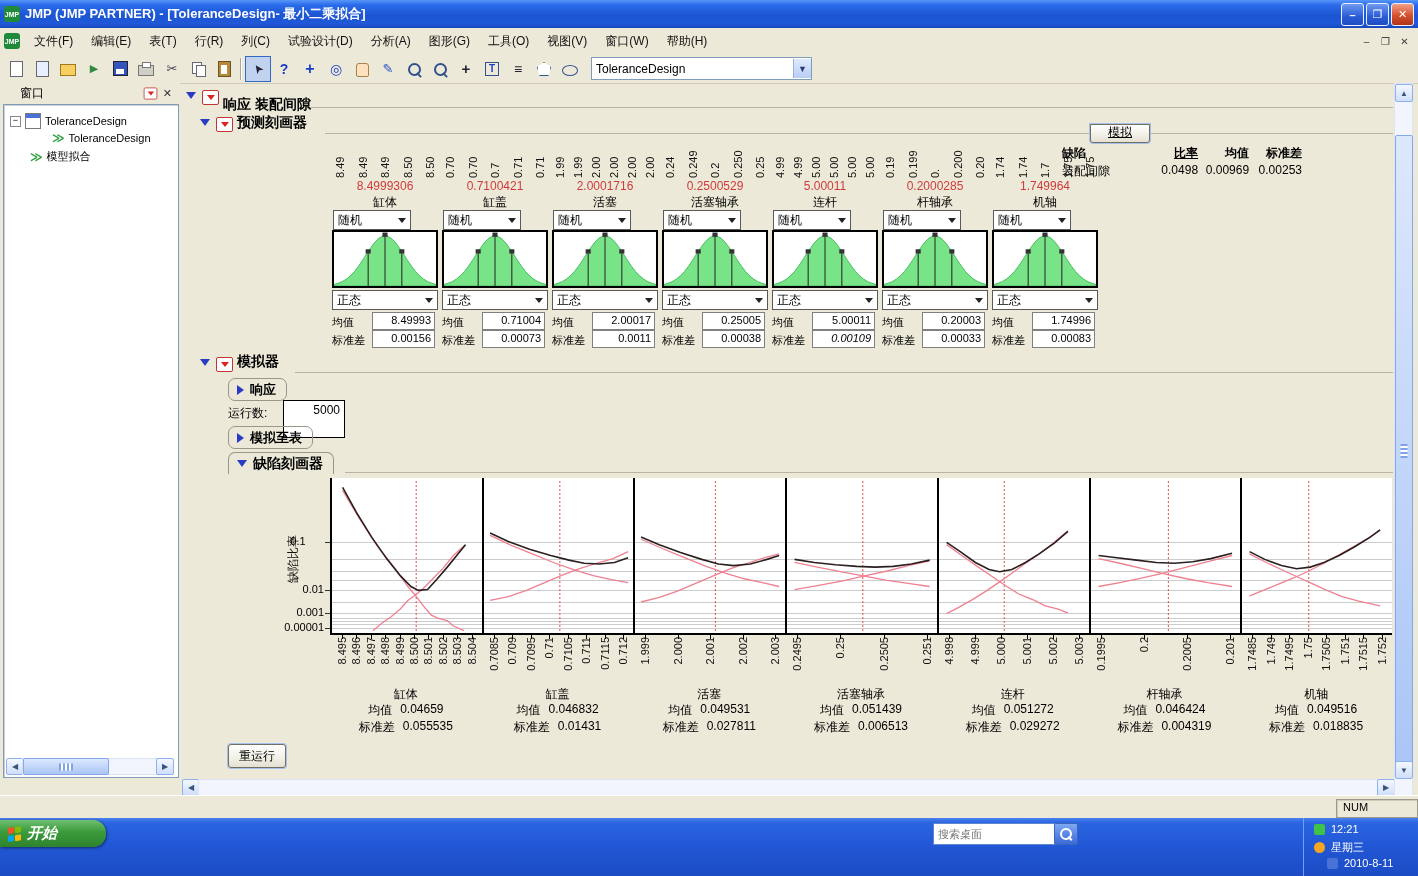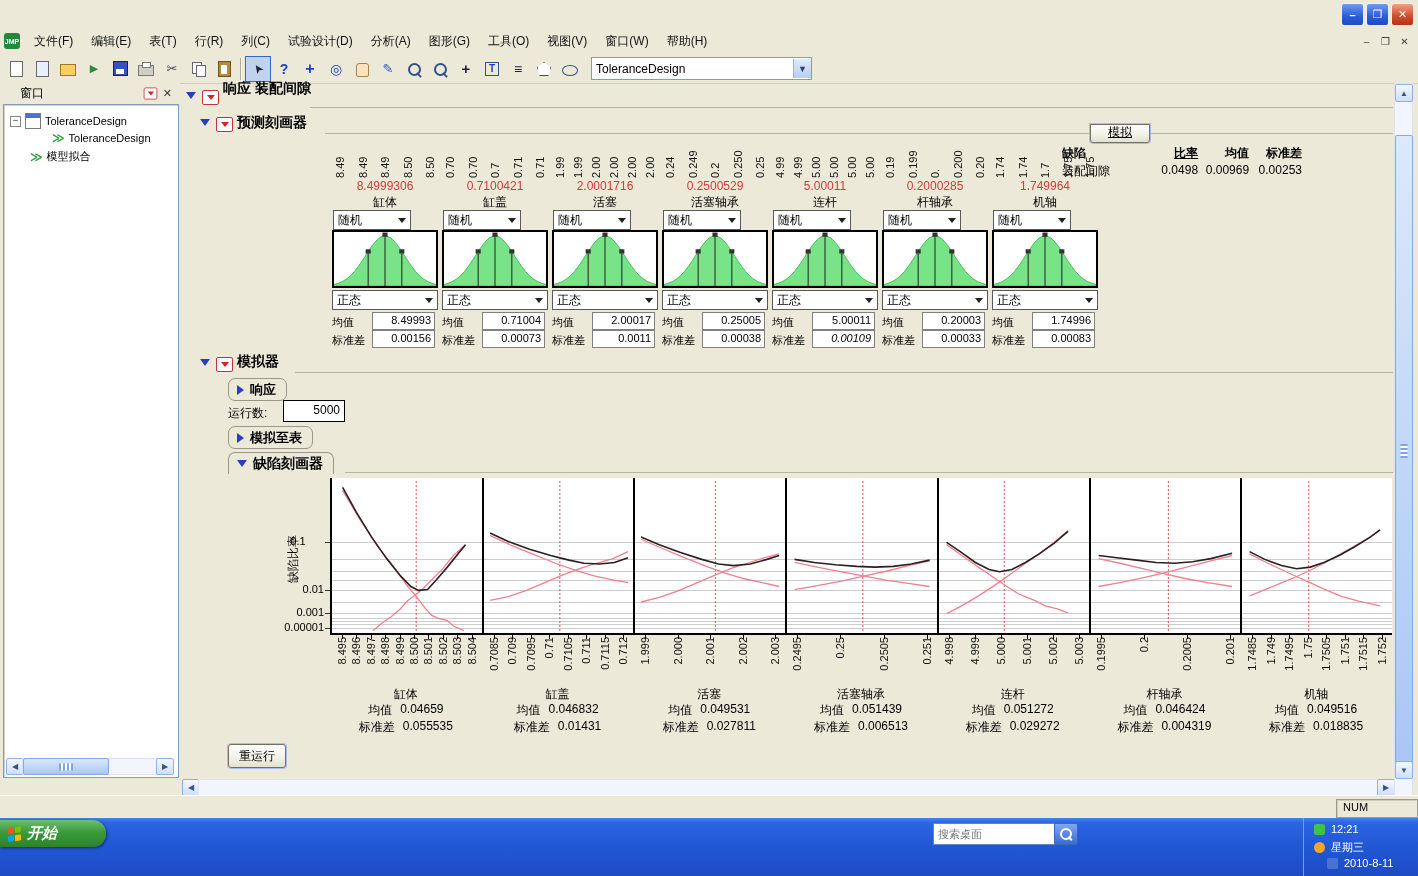--- a/index.html
+++ b/index.html
@@ -106,20 +106,24 @@
     display:flex;align-items:center;pointer-events:none;font-weight:bold;}
   #watermark .wmtxt{font-size:44px;letter-spacing:1px;}
   .paw{position:relative;width:34px;height:34px;margin:0 2px 10px 2px;}
   .paw b{position:absolute;background:#fff;border-radius:50%;}
 </style>
 </head>
 <body>
 
 <div id="page">
 
+  <div id="titlebar" class="abs">
+    <div class="app-ico">JMP</div>
+    <span>JMP (JMP PARTNER)  - [ToleranceDesign- 最小二乘拟合]</span>
+  </div>
   <div id="cap-btns">
     <div class="cap-btn">–</div>
     <div class="cap-btn">❐</div>
     <div class="cap-btn cap-close">✕</div>
   </div>
 
   <div id="menubar" class="abs">
     <div class="app-ico">JMP</div>
     <div id="menu-items" style="display:flex;">
         <div class="menu-item" style="position: relative;">文件(F)</div>
@@ -260,21 +264,21 @@
   <div class="abs sb-track" style="left:22px;top:758px;width:134px;height:15px;"></div>
   <div class="abs sb-thumb" style="left:23px;top:758px;width:84px;height:15px;">
       <span class="sb-grip"></span>
     </div>
   <div class="abs sb-btn" style="left:156px;top:758px;width:16px;height:15px;">▶</div>
 
   <div class="abs tri-down" style="left:186px;top:92px;"></div>
   <div class="abs redbtn" style="left:202px;top:90px;">
       <i></i>
     </div>
-  <div class="abs rep-title" style="left:223px;top:80px;">响应 装配间隙</div>
+  <div class="abs rep-title" style="left:223px;top:96px;">响应 装配间隙</div>
   <div class="abs hline" style="left:310px;top:107px;width:1083px;"></div>
 
   <div class="abs tri-down" style="left:200px;top:119px;"></div>
   <div class="abs redbtn" style="left:216px;top:117px;">
       <i></i>
     </div>
   <div class="abs rep-title" style="left:237px;top:114px;">预测刻画器</div>
   <div class="abs hline" style="left:325px;top:133px;width:1068px;"></div>
 
   <div id="factor-area">
@@ -499,21 +503,21 @@
       <i></i>
     </div>
   <div class="abs rep-title" style="left:237px;top:353px;">模拟器</div>
   <div class="abs hline" style="left:295px;top:372px;width:1098px;"></div>
 
   <div class="abs outline-btn" style="left:228px;top:378px;">
     <div class="tri-right"></div>
     <span>响应</span>
   </div>
   <div class="abs" style="left:228px;top:405px;font-size:12px;">运行数:</div>
-  <div class="abs" style="left:283px;top:400px;width:56px;height:18px;background:#fff;border:1px solid #000;font-size:12px;text-align:right;padding:2px 4px 0 0;">5000</div>
+  <div class="abs" style="left:283px;top:400px;width:56px;height:18px;background:#fff;border:1px solid #000;font-size:12px;text-align:right;padding:2px 4px 16px 0;">5000</div>
   <div class="abs outline-btn" style="left:228px;top:426px;">
     <div class="tri-right"></div>
     <span>模拟至表</span>
   </div>
   <div class="abs outline-btn" style="left:228px;top:452px;border-radius:7px 7px 0 0;border-bottom:none;">
     <div class="tri-down"></div>
     <span style="font-size:14px;">缺陷刻画器</span>
   </div>
   <div class="abs hline" style="left:345px;top:472px;width:1048px;"></div>
 

